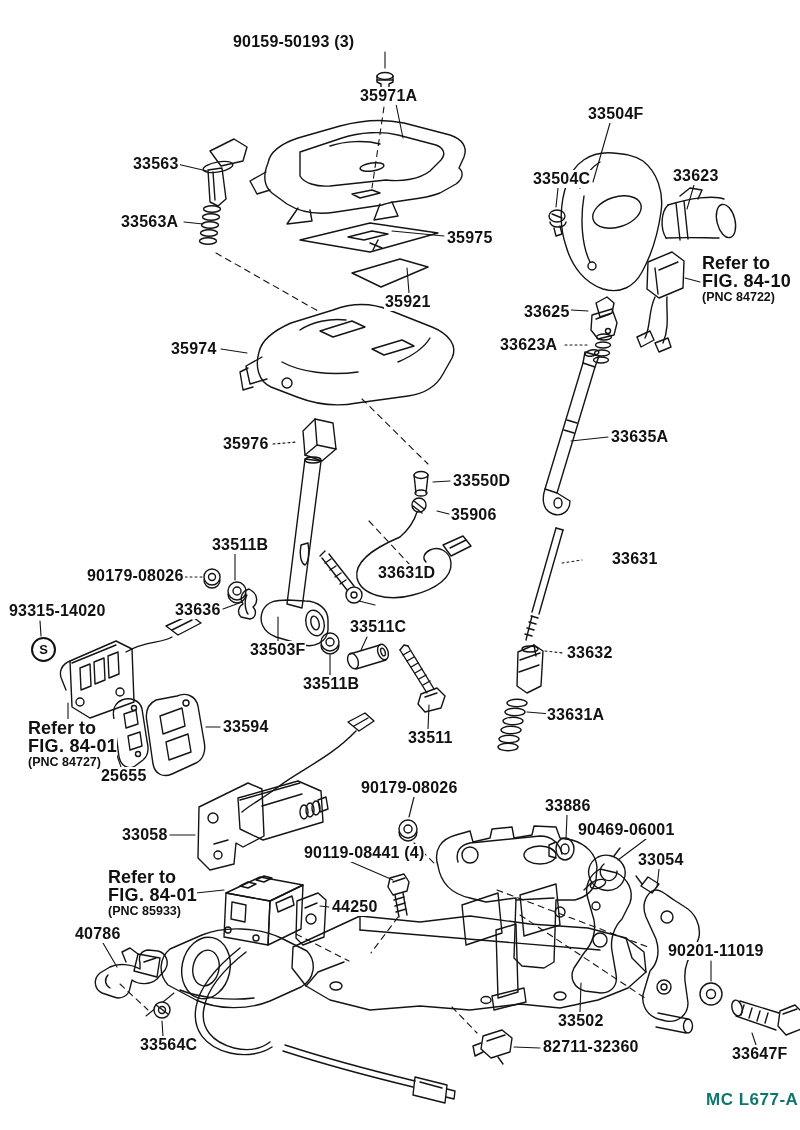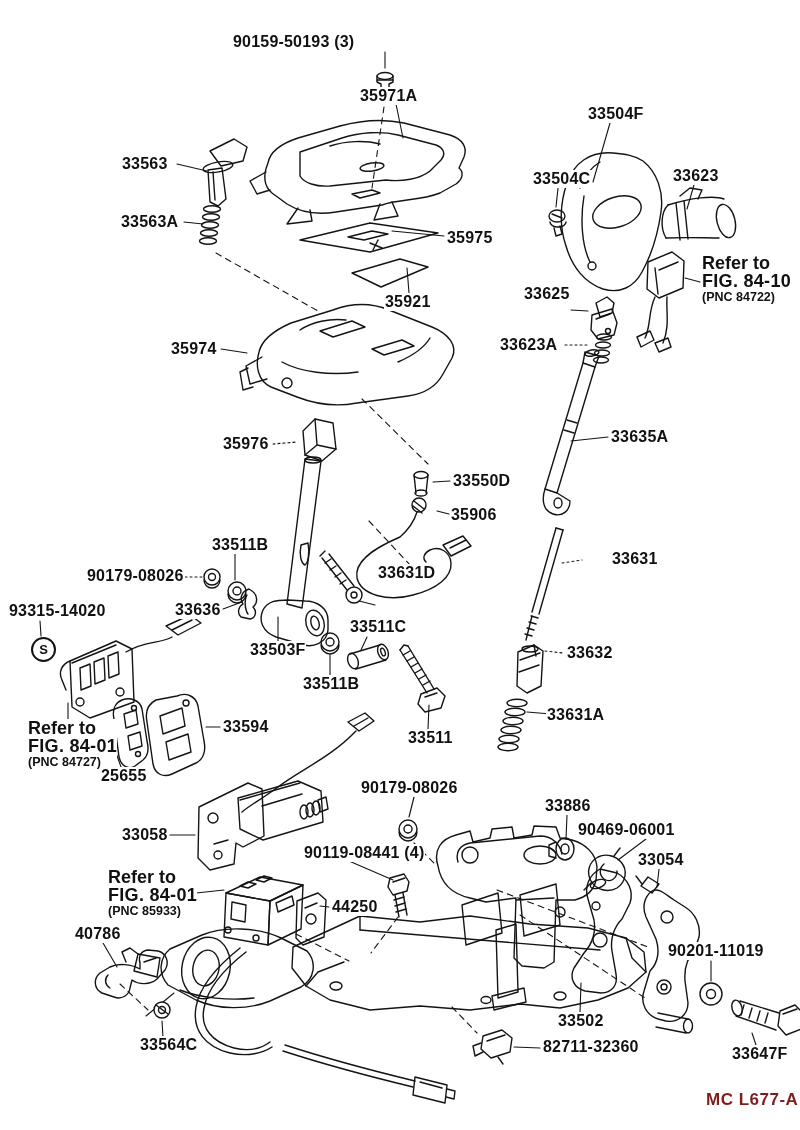--- a/index.html
+++ b/index.html
@@ -8,21 +8,21 @@
   #lineart{position:absolute;left:0;top:0;}
   .lbl{position:absolute;transform:translateY(-50%);white-space:nowrap;
        font-size:16px;font-weight:700;color:#111;letter-spacing:0.2px;background:#fff;
        padding:0 1px;line-height:18px;}
   .refer{position:absolute;color:#111;font-weight:700;background:#fff;}
   .refer .r1{display:block;font-size:18px;line-height:18px;}
   .refer .r2{display:block;font-size:18px;line-height:19px;letter-spacing:0.3px;}
   .refer .r3{display:block;font-size:12.5px;line-height:13px;}
   .smarker{position:absolute;width:21px;height:21px;border:2px solid #111;border-radius:50%;
            text-align:center;line-height:21px;font-size:13px;font-weight:700;color:#111;}
-  .footer{position:absolute;font-size:17px;font-weight:700;color:#7f1d1d;letter-spacing:0.5px;}
+  .footer{position:absolute;font-size:17px;font-weight:700;color:#0f766e;letter-spacing:0.5px;}
 </style>
 </head>
 <body>
 
 <div id="canvas">
 
 <svg id="lineart" width="800" height="1130" viewBox="0 0 800 1130" fill="none" stroke="#141414" stroke-width="1.4" stroke-linecap="round" stroke-linejoin="round">
 
   <g stroke-width="1.1">
     <path d="M385,52 L385,68"></path>
@@ -514,28 +514,28 @@
 
   <g>
     <circle cx="162" cy="1010" r="8" fill="#fff"></circle>
         <circle cx="162" cy="1010" r="3.5"></circle>
     <path d="M156,1005 l12,9"></path>
   </g>
 </svg>
 
   <div class="lbl" style="left:232px;top:42px">90159-50193 (3)</div>
   <div class="lbl" style="left:359px;top:96px">35971A</div>
-  <div class="lbl" style="left:121px;top:164px">33563</div>
+  <div class="lbl" style="left:132px;top:164px">33563</div>
   <div class="lbl" style="left:120px;top:222px">33563A</div>
   <div class="lbl" style="left:446px;top:238px">35975</div>
   <div class="lbl" style="left:384px;top:302px">35921</div>
   <div class="lbl" style="left:587px;top:114px">33504F</div>
   <div class="lbl" style="left:532px;top:179px">33504C</div>
   <div class="lbl" style="left:672px;top:176px">33623</div>
-  <div class="lbl" style="left:523px;top:294px">33625</div>
+  <div class="lbl" style="left:523px;top:312px">33625</div>
   <div class="lbl" style="left:499px;top:345px">33623A</div>
   <div class="lbl" style="left:170px;top:349px">35974</div>
   <div class="lbl" style="left:610px;top:437px">33635A</div>
   <div class="lbl" style="left:222px;top:444px">35976</div>
   <div class="lbl" style="left:452px;top:481px">33550D</div>
   <div class="lbl" style="left:450px;top:515px">35906</div>
   <div class="lbl" style="left:211px;top:545px">33511B</div>
   <div class="lbl" style="left:86px;top:576px">90179-08026</div>
   <div class="lbl" style="left:174px;top:610px">33636</div>
   <div class="lbl" style="left:8px;top:611px">93315-14020</div>

